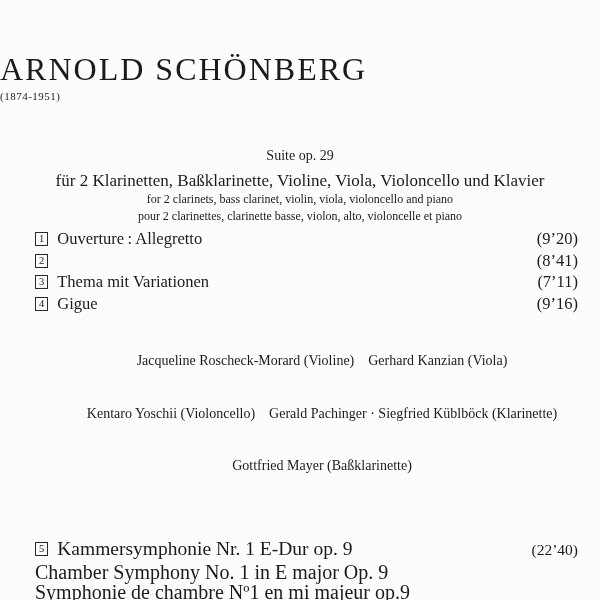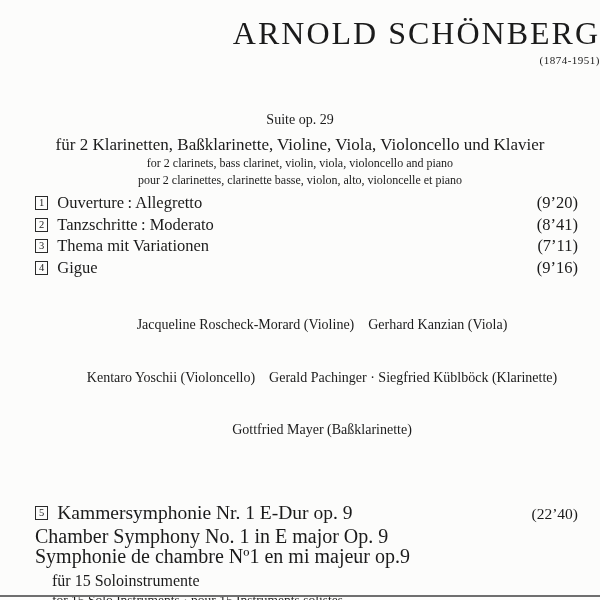--- a/index.html
+++ b/index.html
@@ -7,21 +7,21 @@
     width: 600px; height: 600px;
     background: #fcfcfb;
     color: #1b1b1b;
     font-family: "Liberation Serif", "DejaVu Serif", serif;
     overflow: hidden;
     position: relative;
   }
   .page { width: 600px; height: 600px; position: relative; }
 
   
-  .header { text-align: right; padding-top: 14px; }
+  .header { text-align: left; padding-top: 14px; margin-top: 36px; }
   .composer-name {
     margin: 0;
     font-size: 32px;
     font-weight: normal;
     letter-spacing: 2px;
     line-height: 38px;
   }
   .composer-dates { font-size: 11px; line-height: 16px; letter-spacing: 0.5px; }
 
   
@@ -91,21 +91,20 @@
   </div>
 
   <ul class="tracks">
     <li class="track-row">
       <span class="numbox">1</span>
       <span class="track-title">Ouverture : Allegretto</span>
       <span class="track-duration">(9’20)</span>
     </li>
     <li class="track-row">
       <span class="numbox">2</span>
-      <span class="track-title">Tanzschritte : Moderato</span>
       <span class="track-duration">(8’41)</span>
     </li>
     <li class="track-row">
       <span class="numbox">3</span>
       <span class="track-title">Thema mit Variationen</span>
       <span class="track-duration">(7’11)</span>
     </li>
     <li class="track-row">
       <span class="numbox">4</span>
       <span class="track-title">Gigue</span>

